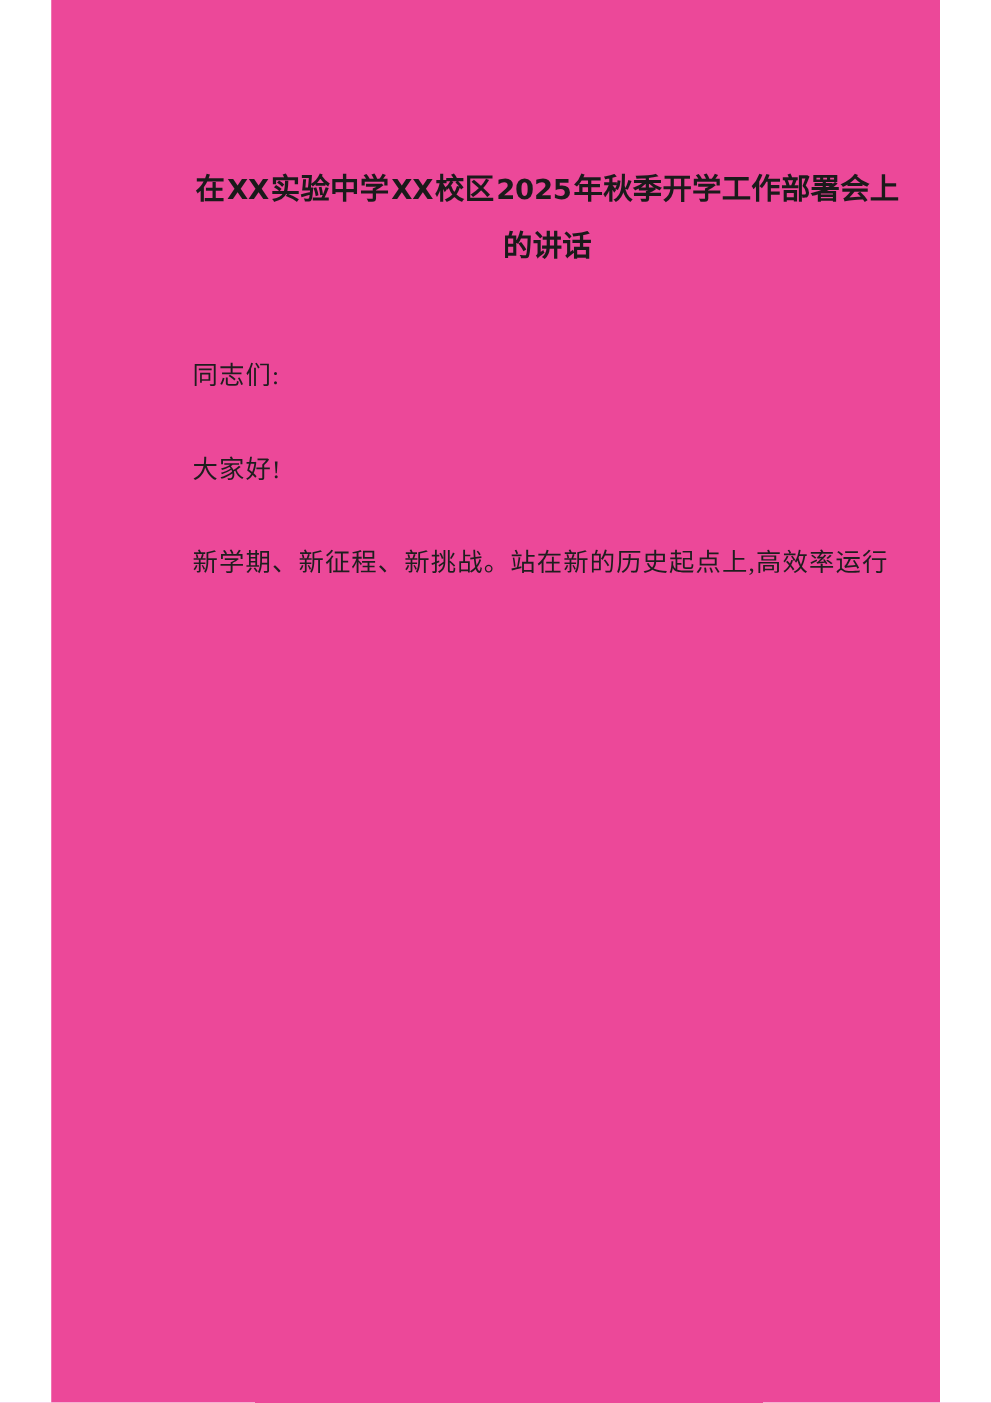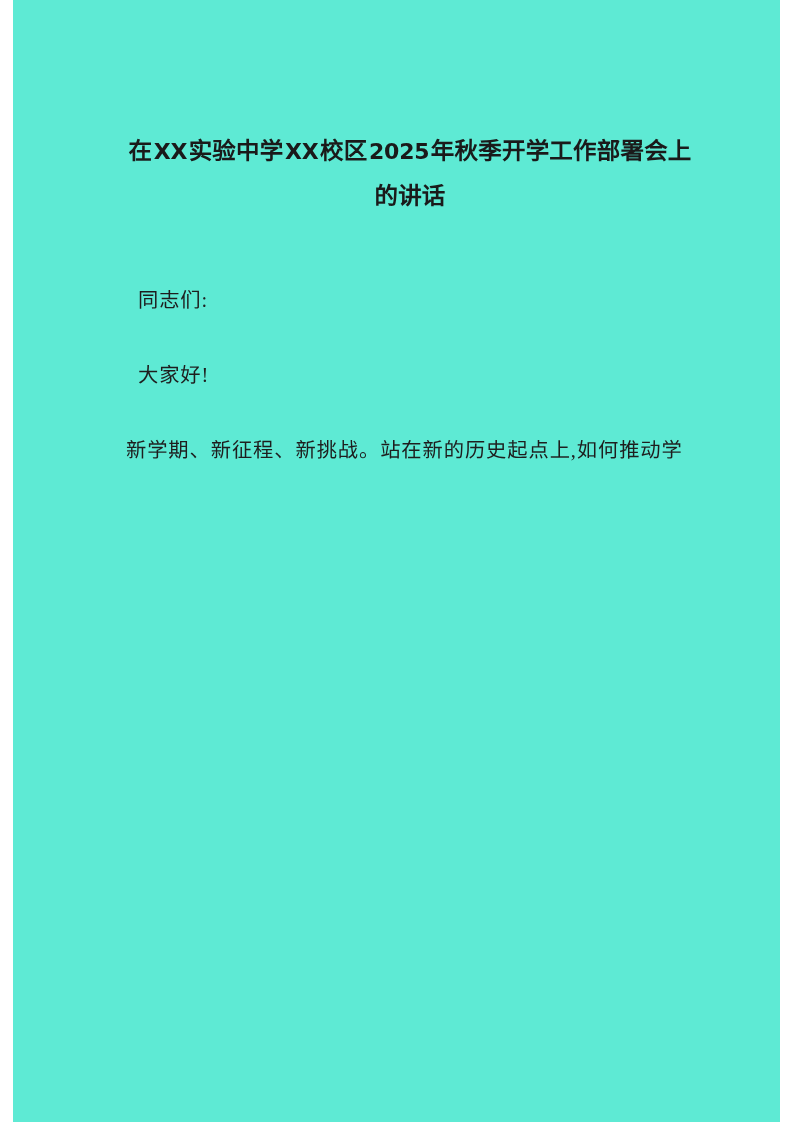--- a/index.html
+++ b/index.html
@@ -4,24 +4,24 @@
 <title>document</title>
 <style>
   html, body {
     margin: 0;
     padding: 0;
     background: #ffffff;
   }
 
   .page {
     position: relative;
-    width: 767px;
+    width: 711px;
     height: 1122px;
     margin: 0 auto;
-    background: #5eead4;
+    background: #ec4899;
     overflow: hidden;
     box-sizing: border-box;
   }
 
   .content {
     position: absolute;
     left: 113px;
     top: 0;
     width: 568px;
   }
@@ -71,33 +71,32 @@
   }
 
   
   .gap-salutation { margin-top: 62px; }
   .gap-normal     { margin-top: 34px; }
 
   
   .no-justify {
     text-align: left;
     text-align-last: left;
-    margin-left: 12px;
   }
 </style>
 </head>
 <body>
 
 <div class="page">
   <div class="content">
 
     <h1 class="doc-title"><span>在</span><span class="lat">XX</span><span>实验中学</span><span class="lat">XX</span><span>校区</span><span class="lat">2025</span><span>年秋季开学工作部署会</span><span>上的讲话</span></h1>
 
     <p class="body-block no-justify gap-salutation">同志们:</p>
 
     <p class="body-block no-justify gap-normal">大家好!</p>
 
 
 
-    <p class="body-block gap-normal">新学期、新征程、新挑战。站在新的历史起点上,如何推动学</p>
+    <p class="body-block gap-normal">新学期、新征程、新挑战。站在新的历史起点上,高效率运行</p>
 
   </div>
 </div>
 
 </body></html>

